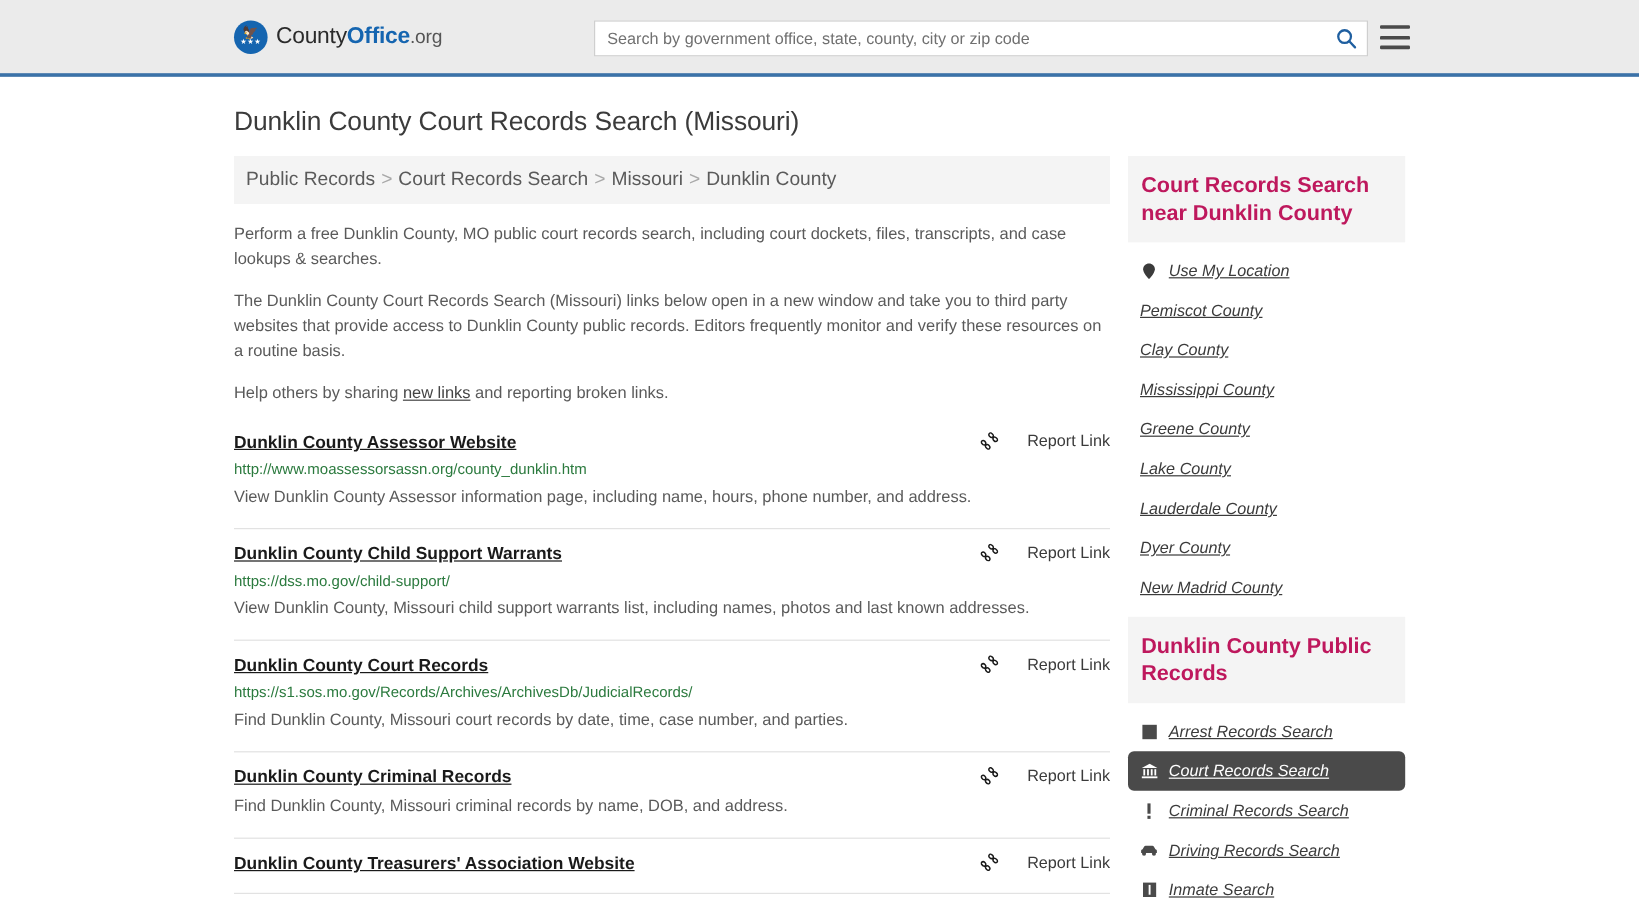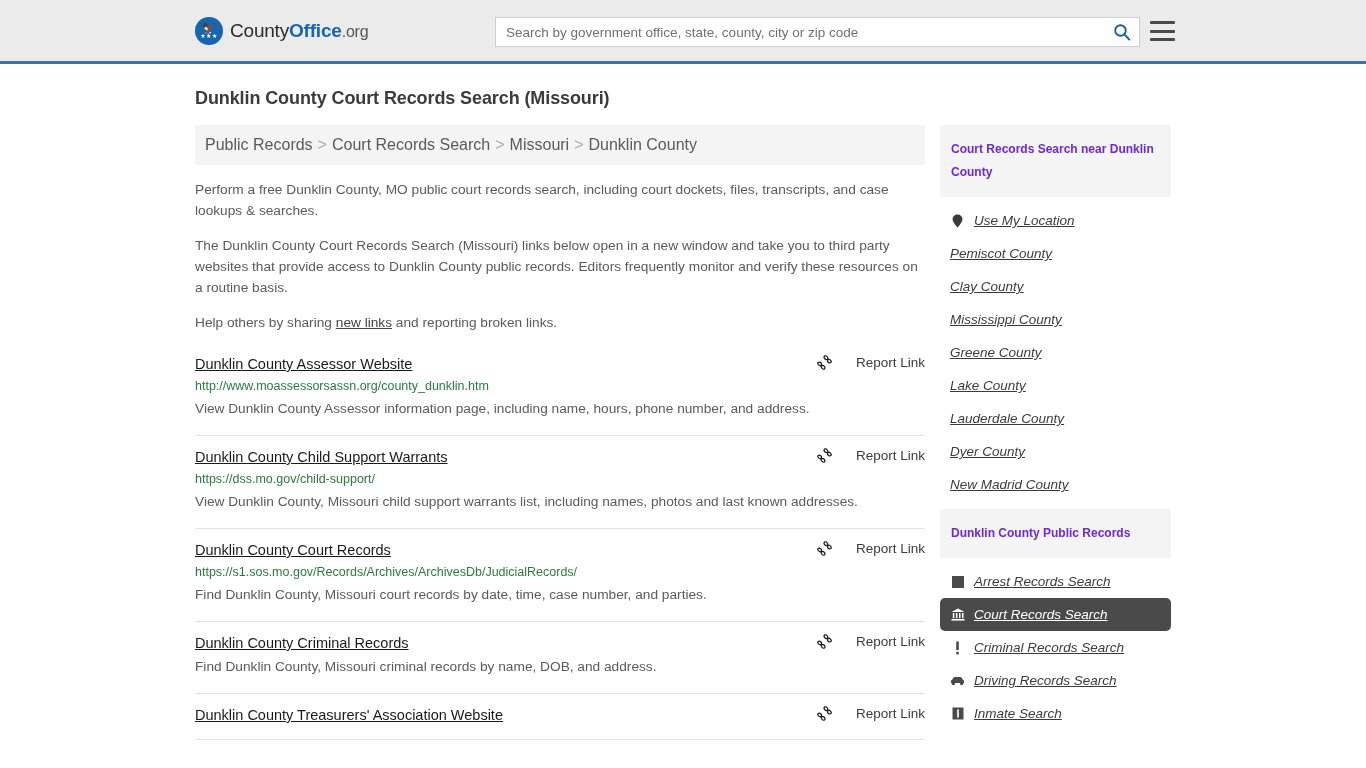--- a/index.html
+++ b/index.html
@@ -98,22 +98,22 @@
     background: #4a4a4a;
     border-radius: 1px;
   }
 
   
   .page {
     width: 1366px;
     padding: 0 195px 0 195px;
   }
   h1.page-title {
-    font-size: 18px;
-    font-weight: bold;
+    font-size: 22px;
+    font-weight: normal;
     color: #3b3b3b;
     margin: 24px 0 16px 0;
     letter-spacing: -0.1px;
   }
   .columns {
     display: flex;
     gap: 15px;
     align-items: flex-start;
   }
   .main-col { width: 730px; flex: none; }
@@ -153,21 +153,21 @@
     margin-bottom: 12px;
   }
   .result:first-child { padding-top: 2px; }
   .result-head {
     display: flex;
     align-items: flex-start;
     justify-content: space-between;
   }
   .result-title {
     font-size: 14.5px;
-    font-weight: normal;
+    font-weight: bold;
     color: #1a1a1a;
     text-decoration: underline;
     line-height: 19px;
   }
   .report-link {
     display: flex;
     align-items: center;
     gap: 24px;
     font-size: 13.5px;
     color: #3b3b3b;
@@ -188,23 +188,23 @@
     color: #5a5a5a;
     line-height: 25px;
     margin-top: 1px;
   }
 
   
   .panel { margin-bottom: 8px; }
   .panel-head {
     background: #f4f4f4;
     padding: 13px 11px;
-    font-size: 12px;
+    font-size: 18px;
     font-weight: bold;
-    color: #6d28d9;
+    color: #be185d;
     line-height: 23px;
   }
   .panel-list { padding: 7px 0 0 0; }
   .panel-item {
     display: flex;
     align-items: center;
     gap: 9px;
     padding: 9px 10px;
     border-radius: 5px;
     text-decoration: none;

